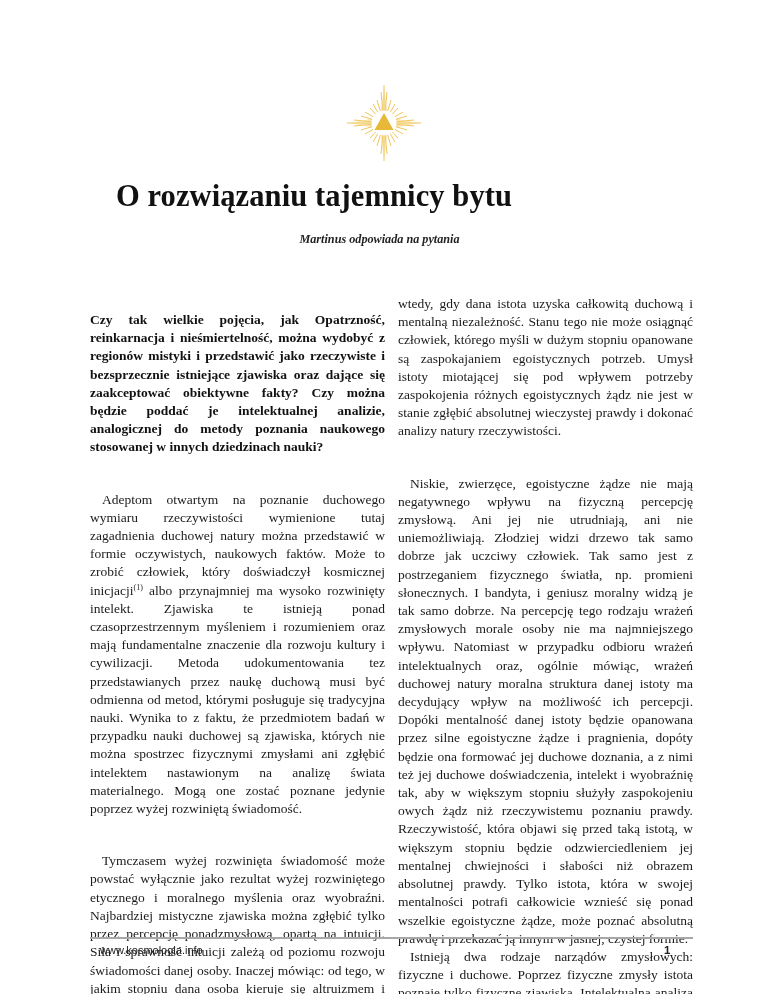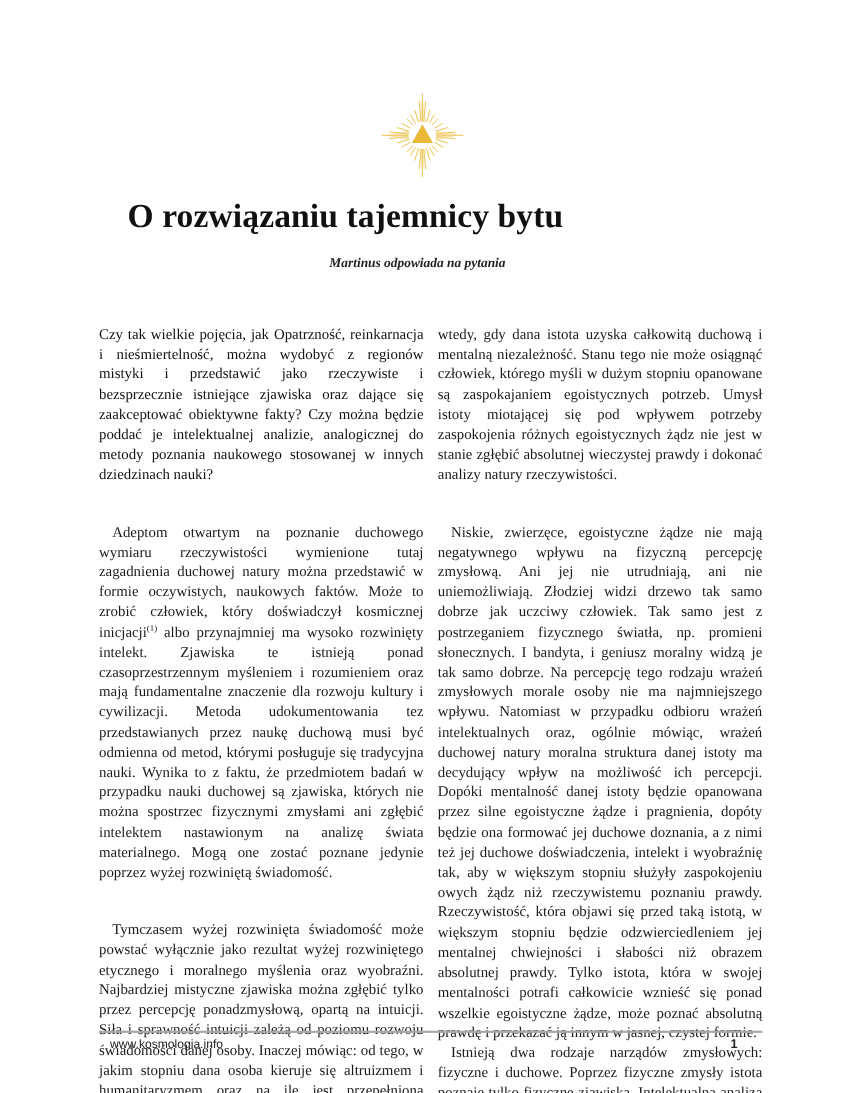--- a/index.html
+++ b/index.html
@@ -4,21 +4,21 @@
 <style>
   html, body { margin: 0; padding: 0; background: #ffffff; }
   body { width: 768px; height: 994px; position: relative; overflow: hidden; font-family: "Liberation Serif", serif; color: #1a1a1a; }
   .logo { position: absolute; left: 346px; top: 84px; width: 76px; height: 78px; }
   .title { position: absolute; left: 0; width: 628px; top: 179px; text-align: center; font-family: "Liberation Serif", serif; font-weight: bold; font-size: 30.5px; letter-spacing: 0.1px; color: #111; margin: 0; }
   .subtitle { position: absolute; left: 0; width: 759px; top: 232px; text-align: center; font-style: italic; font-weight: bold; font-size: 12.2px; color: #222; margin: 0; }
   .col { position: absolute; top: 295px; width: 295px; font-size: 13.5px; line-height: 18.2px; text-align: justify; }
   .col.left { left: 90px; }
   .col.right { left: 398px; }
   .col p { margin: 0; }
-  .col p.question { font-weight: normal; color: #111; }
+  .col p.question { font-weight: bold; color: #111; margin-top: 16px; }
   .col p.gap { margin-top: 34px; }
   .col p.indent { text-indent: 12px; }
   sup { font-size: 8px; line-height: 0; vertical-align: 5px; }
   .footer-rule { position: absolute; left: 90px; top: 937px; width: 603px; height: 2px; background: #a8a8a8; }
   .footer-url { position: absolute; left: 100px; top: 944px; font-family: "Liberation Sans", sans-serif; font-size: 11px; color: #222; }
   .footer-page { position: absolute; left: 664px; top: 944px; font-family: "Liberation Sans", sans-serif; font-size: 11.5px; font-weight: bold; color: #222; }
 </style>
 </head>
 <body>
 

